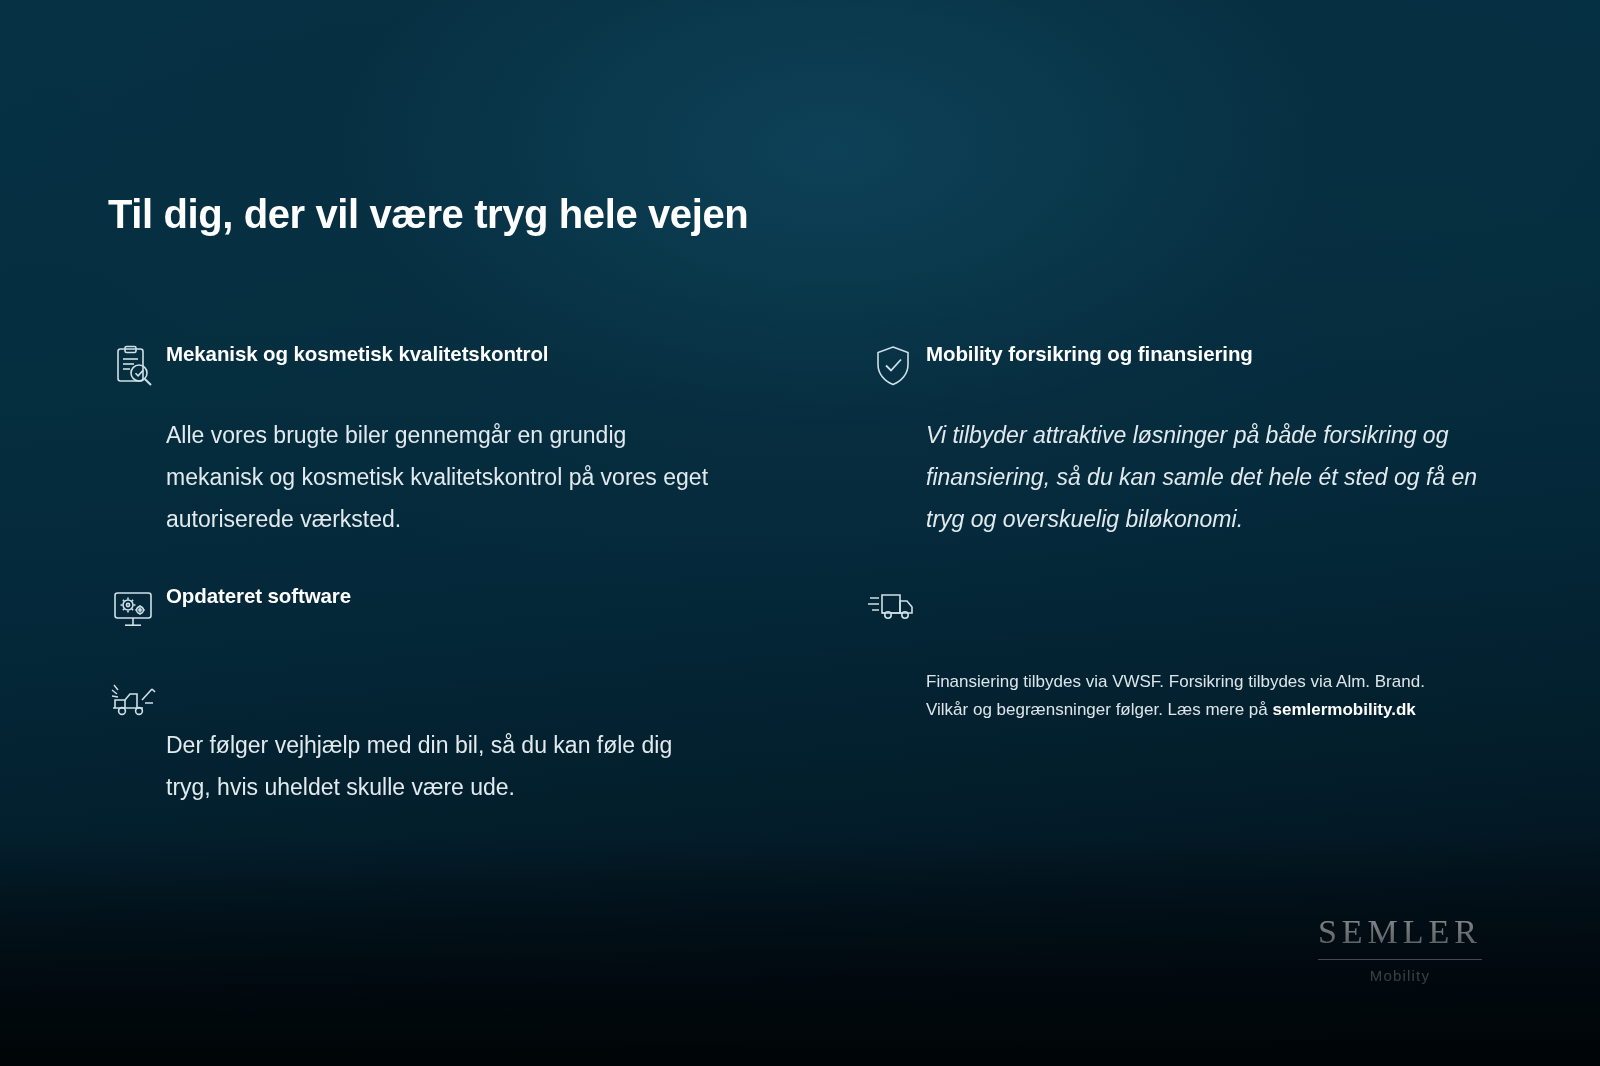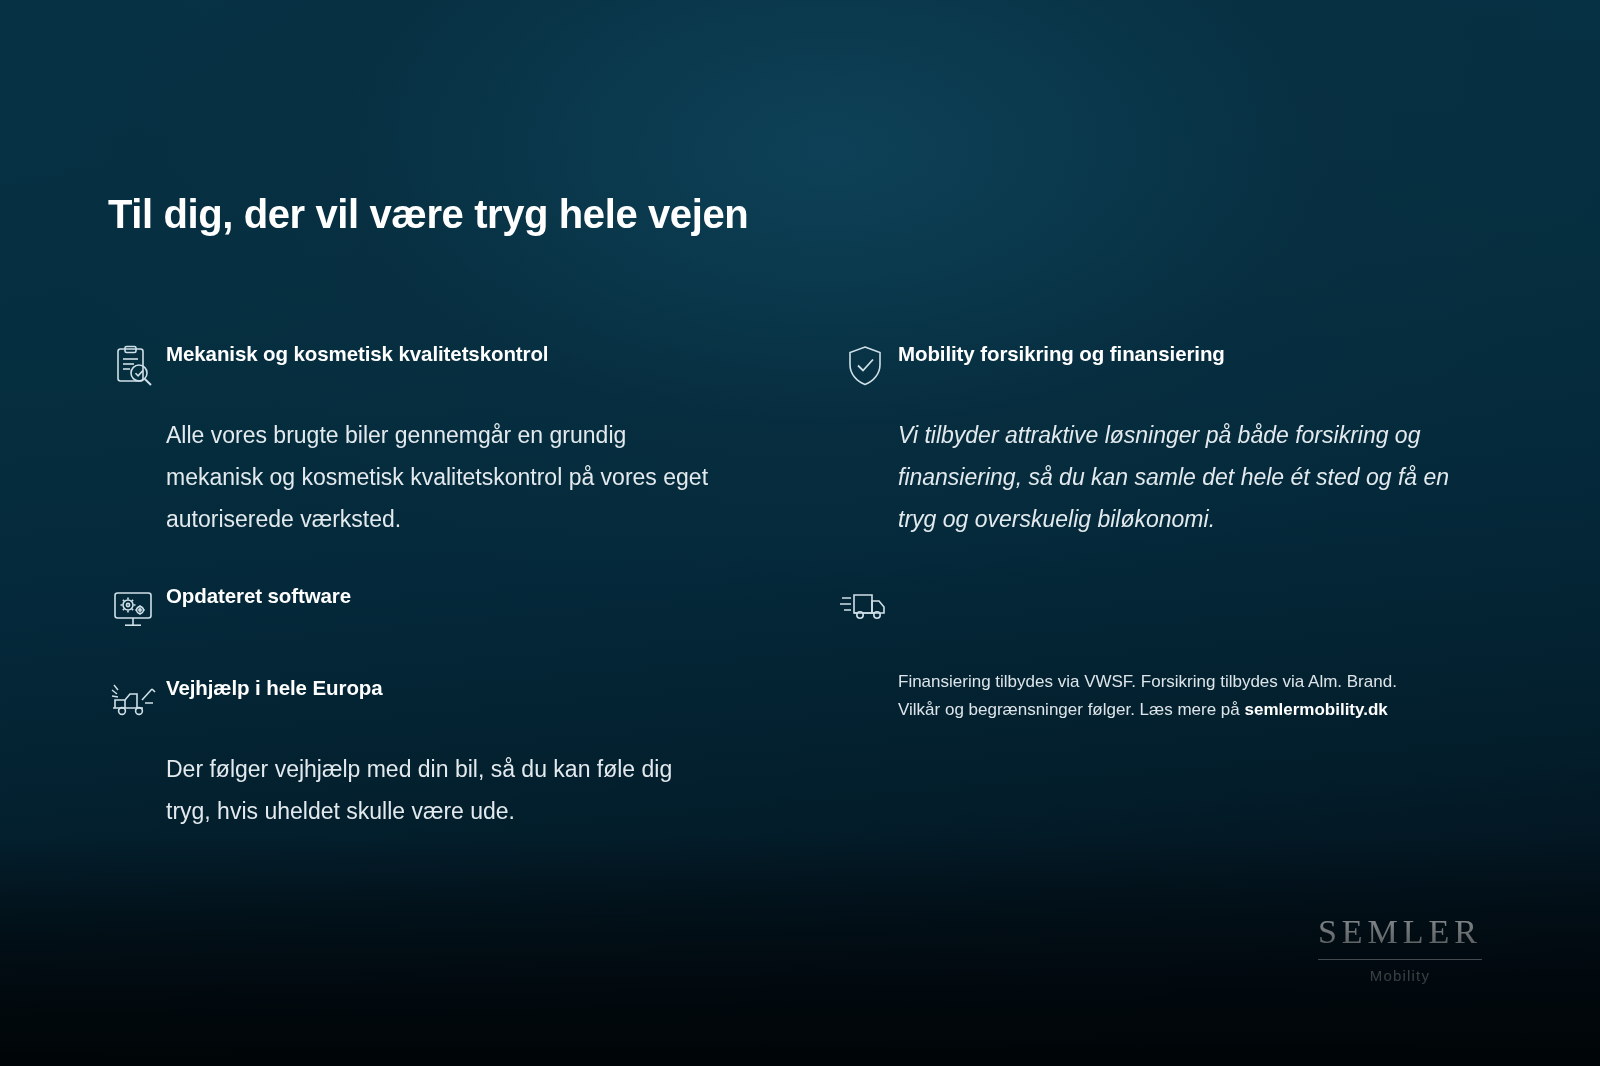--- a/index.html
+++ b/index.html
@@ -39,21 +39,21 @@
     letter-spacing: -0.4px;
     color: #ffffff;
   }
 
   .columns {
     position: absolute;
     left: 100px;
     top: 340px;
     width: 1420px;
     display: flex;
-    gap: 72px;
+    gap: 100px;
   }
   .col { width: 660px; }
 
   .feature {
     display: flex;
     align-items: flex-start;
     margin-bottom: 42px;
   }
   .feature:last-child { margin-bottom: 0; }
 
@@ -172,21 +172,20 @@
           <svg width="48" height="44" viewBox="0 0 48 44" fill="none" stroke="#cfe0e8" stroke-width="1.6">
             <path d="M4 30h30M6 30v-8h10l5-6h7v14"></path>
             <path d="M16 22v8"></path>
             <circle cx="13" cy="33" r="3.4"></circle>
             <circle cx="30" cy="33" r="3.4"></circle>
             <path d="M33 22l10-11M43 11l3 3M36 25h8"></path>
             <path d="M3 12l5 4M3 18l6 1M5 7l4 5" stroke-width="1.4"></path>
           </svg>
         </div>
         <div class="feat-body">
-          <div class="feat-title">Vejhjælp i hele Europa</div>
           <div class="feat-desc">Der følger vejhjælp med din bil, så du kan føle dig tryg, hvis uheldet skulle være ude.</div>
         </div>
       </div>
 
     </div>
 
     <div class="col col-right">
 
       <div class="feature">
         <div class="feat-icon">

